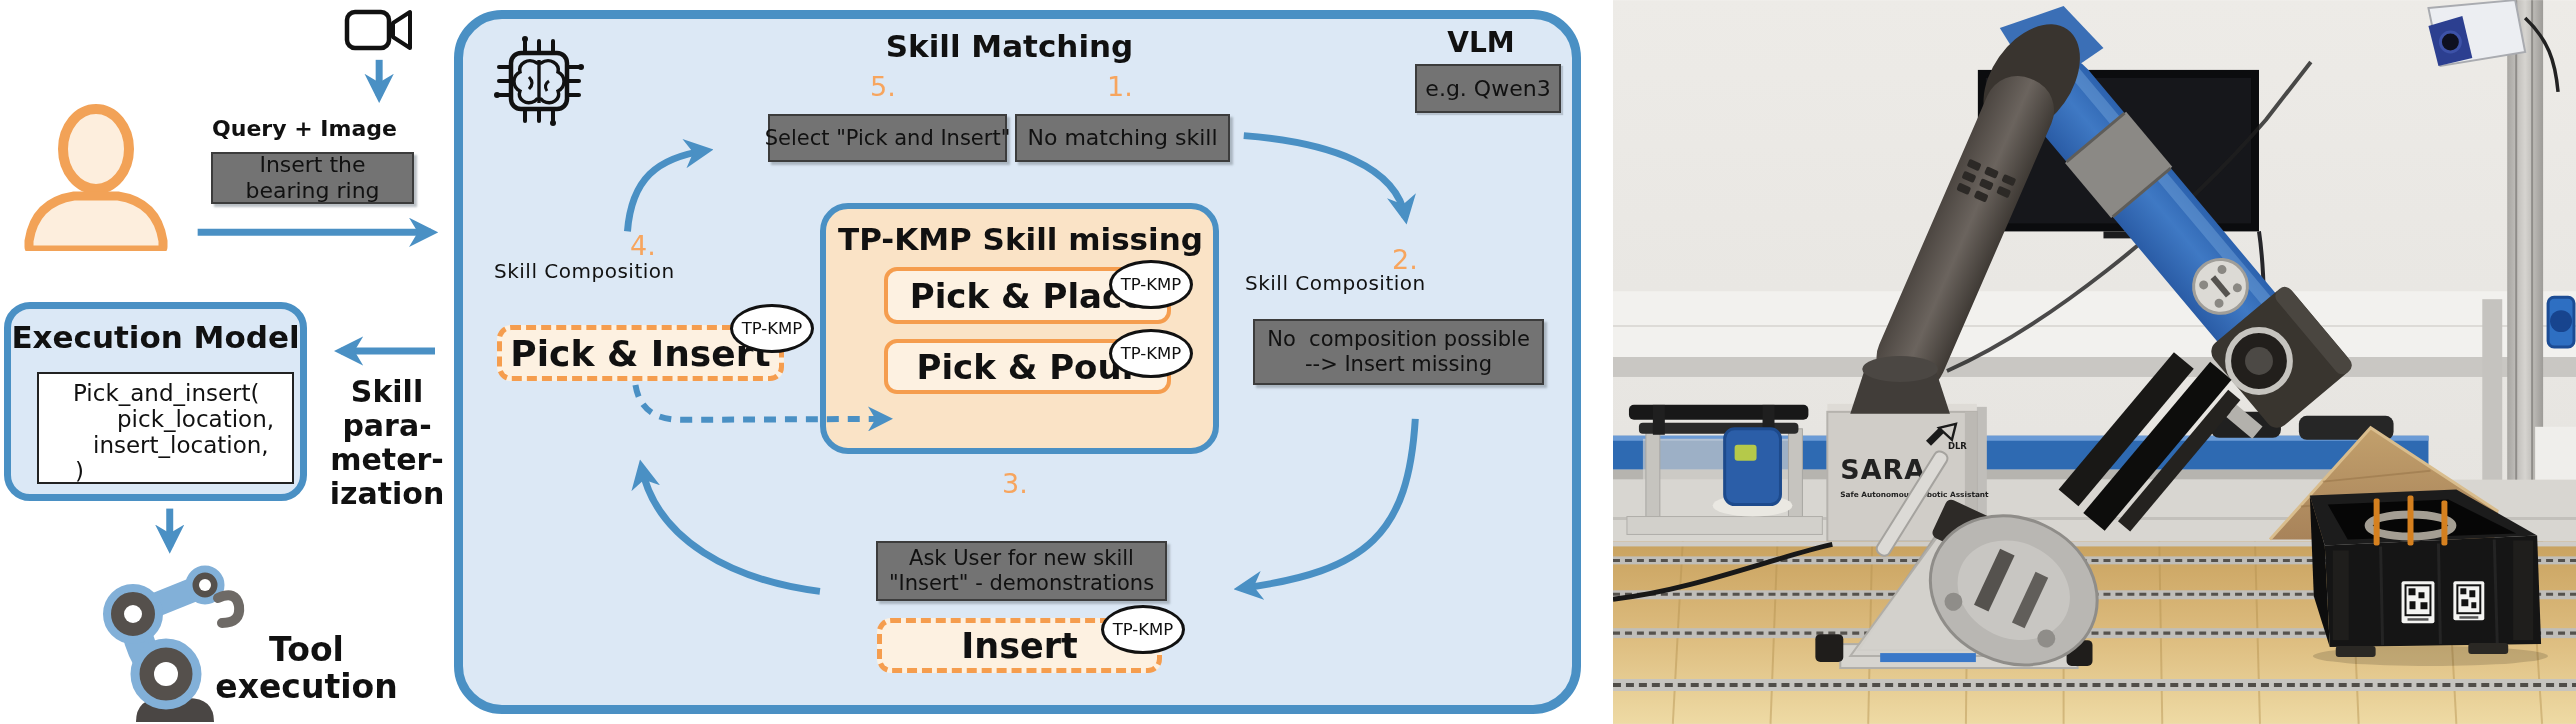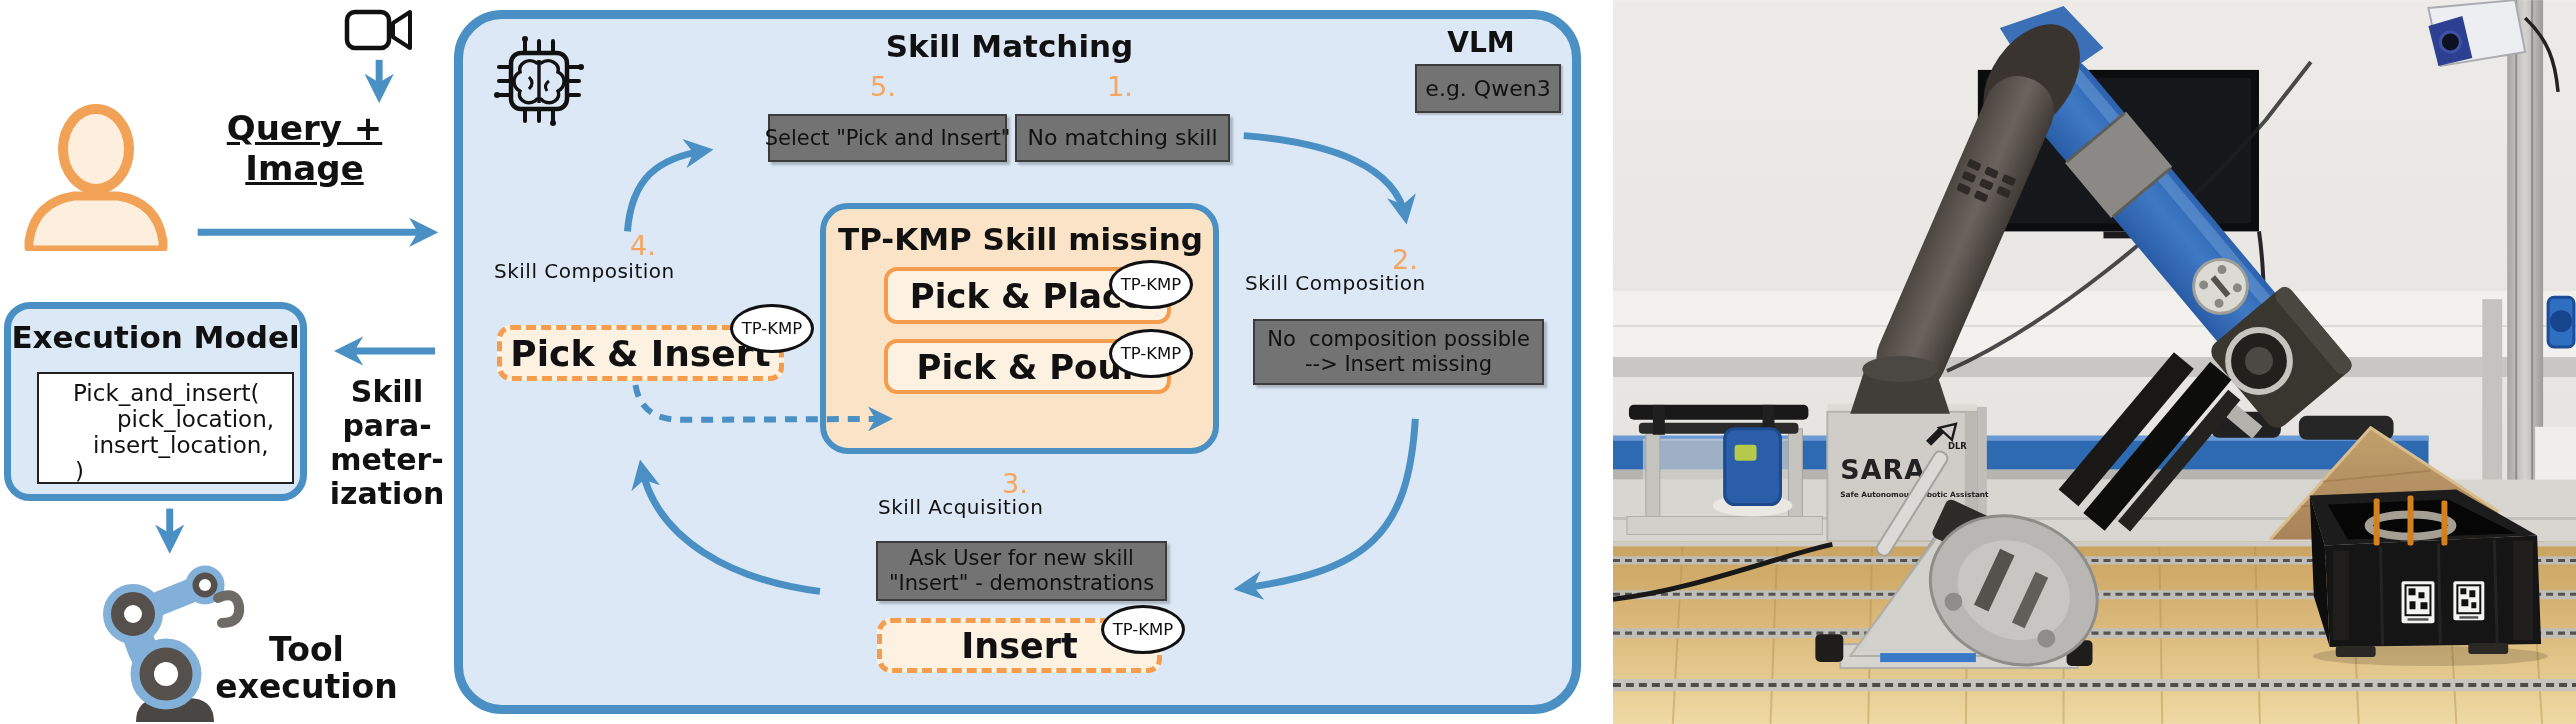--- a/index.html
+++ b/index.html
@@ -36,22 +36,26 @@
 
 <div id="stage">
 
   <div class="abs" style="left:344px;top:8px;width:70px;height:48px;">
     <svg width="70" height="48" viewBox="0 0 70 48">
       <rect x="3" y="4" width="42" height="36" rx="8" fill="#fff" stroke="#111" stroke-width="4.5"></rect>
       <path d="M49,15 L66,4 L66,40 L49,29 Z" fill="#fff" stroke="#111" stroke-width="4" stroke-linejoin="round"></path>
     </svg>
   </div>
 
-  <div class="abs bold ctr" style="left:165px;top:108px;width:279px;font-size:34px;text-decoration:underline;">Query + Image</div>
-
+  <div class="abs bold ctr" style="left:165px;top:116px;width:279px;font-size:22px;">Query + Image</div>
+
+  <div class="wbox" style="left:211px;top:152px;width:203px;height:52px;font-size:22px;">
+    <div class="line">Insert the</div>
+    <div class="line">bearing ring</div>
+  </div>
 
   <div class="abs" style="left:20px;top:103px;width:152px;height:148px;">
     <svg width="152" height="148" viewBox="0 0 152 148">
       <ellipse cx="76" cy="46" rx="33" ry="40" fill="#fdeedd" stroke="#f2a257" stroke-width="10"></ellipse>
       <path d="M9,144 L9,138 Q15,99 54,93 L98,93 Q137,99 143,138 L143,144 Q143,147 137,147 L15,147 Q9,147 9,144 Z" fill="#fdeedd" stroke="#f2a257" stroke-width="9" stroke-linejoin="round"></path>
     </svg>
   </div>
 
   <div class="exec-box">
     <div class="abs bold ctr" style="left:0;top:10px;width:289px;font-size:31px;">Execution Model</div>
@@ -137,21 +141,20 @@
   </div>
 
   <div class="step-num" style="left:1392px;top:244px;">2.</div>
   <div class="step-title" style="left:1245px;top:271px;width:321px;">Skill Composition</div>
   <div class="wbox" style="left:1253px;top:319px;width:291px;height:66px;font-size:21px;align-items:center;">
     <div class="line">No  composition possible</div>
     <div class="line">--&gt; Insert missing</div>
   </div>
 
   <div class="step-num" style="left:1002px;top:468px;">3.</div>
-  <div class="step-title" style="left:878px;top:495px;width:289px;">Skill Acquisition</div>
   <div class="wbox" style="left:876px;top:541px;width:291px;height:60px;font-size:21px;">
     <div class="line">Ask User for new skill</div>
     <div class="line">"Insert" - demonstrations</div>
   </div>
   <div class="skill-box" style="left:877px;top:618px;width:285px;height:55px;font-size:35px;">
     <span>Insert</span>
   </div>
   <div class="badge" style="left:1101px;top:605px;width:84px;height:49px;">
     <span>TP-KMP</span>
   </div>

